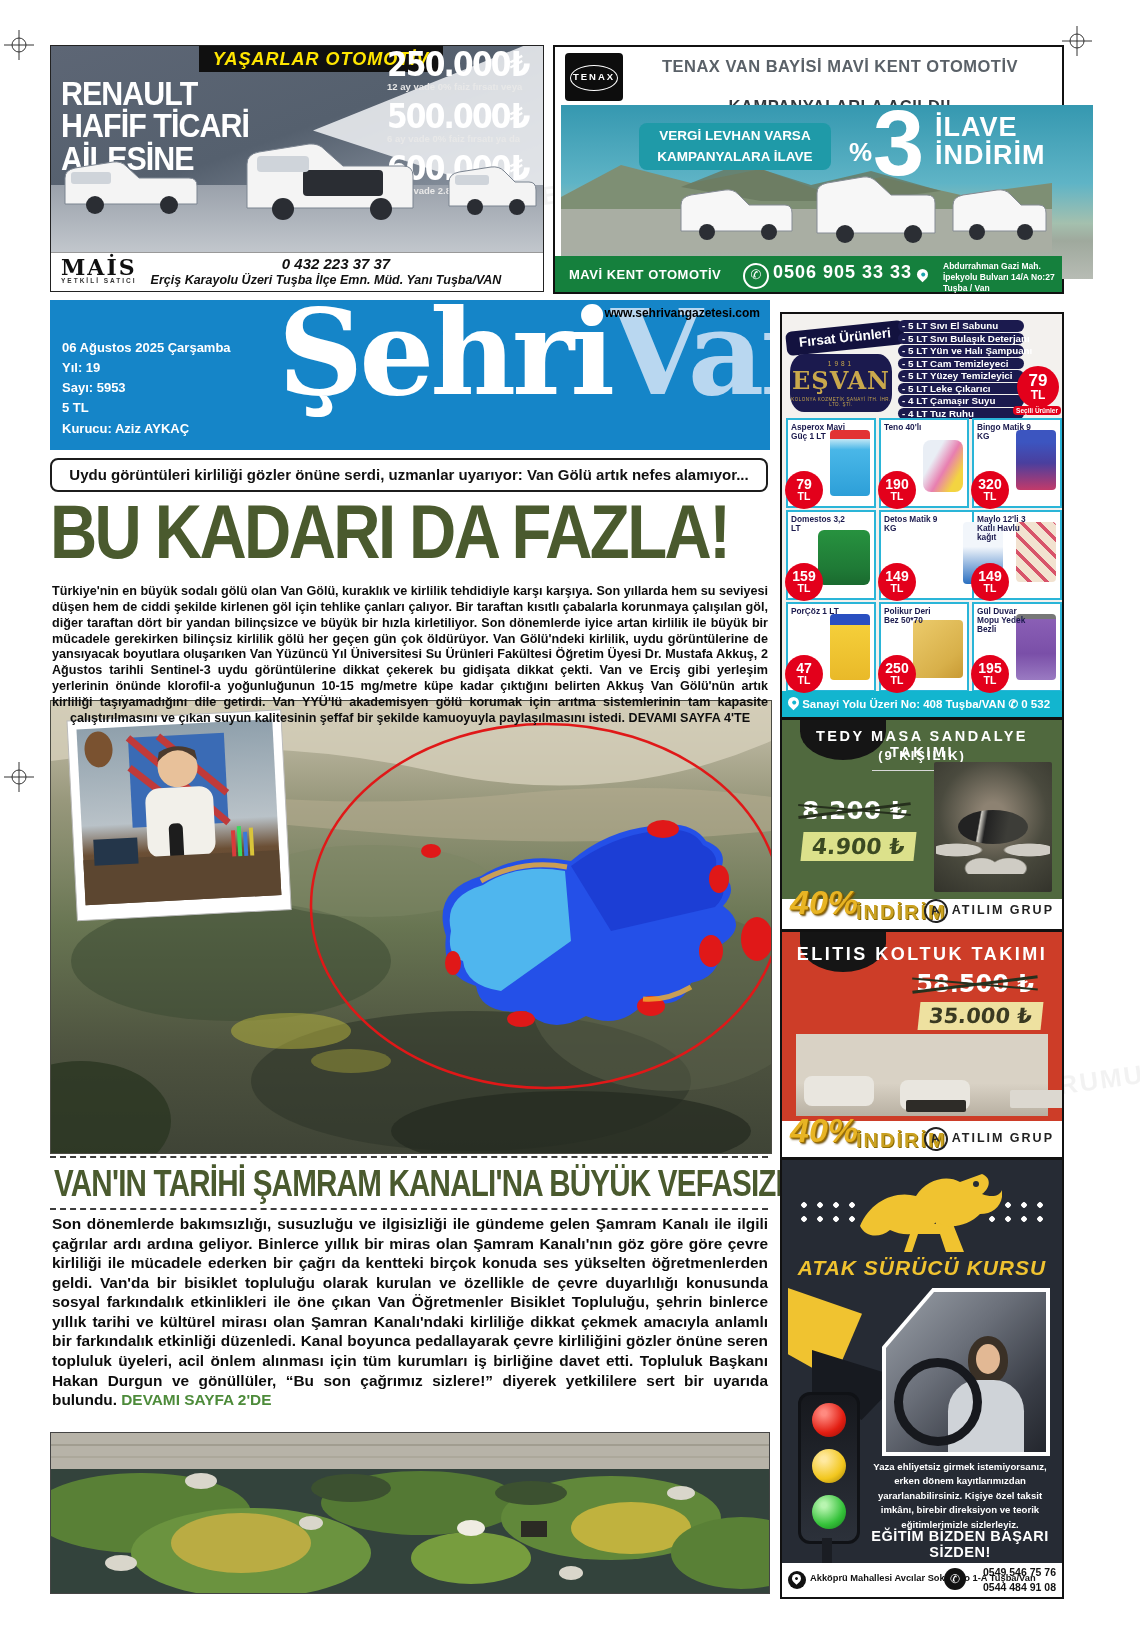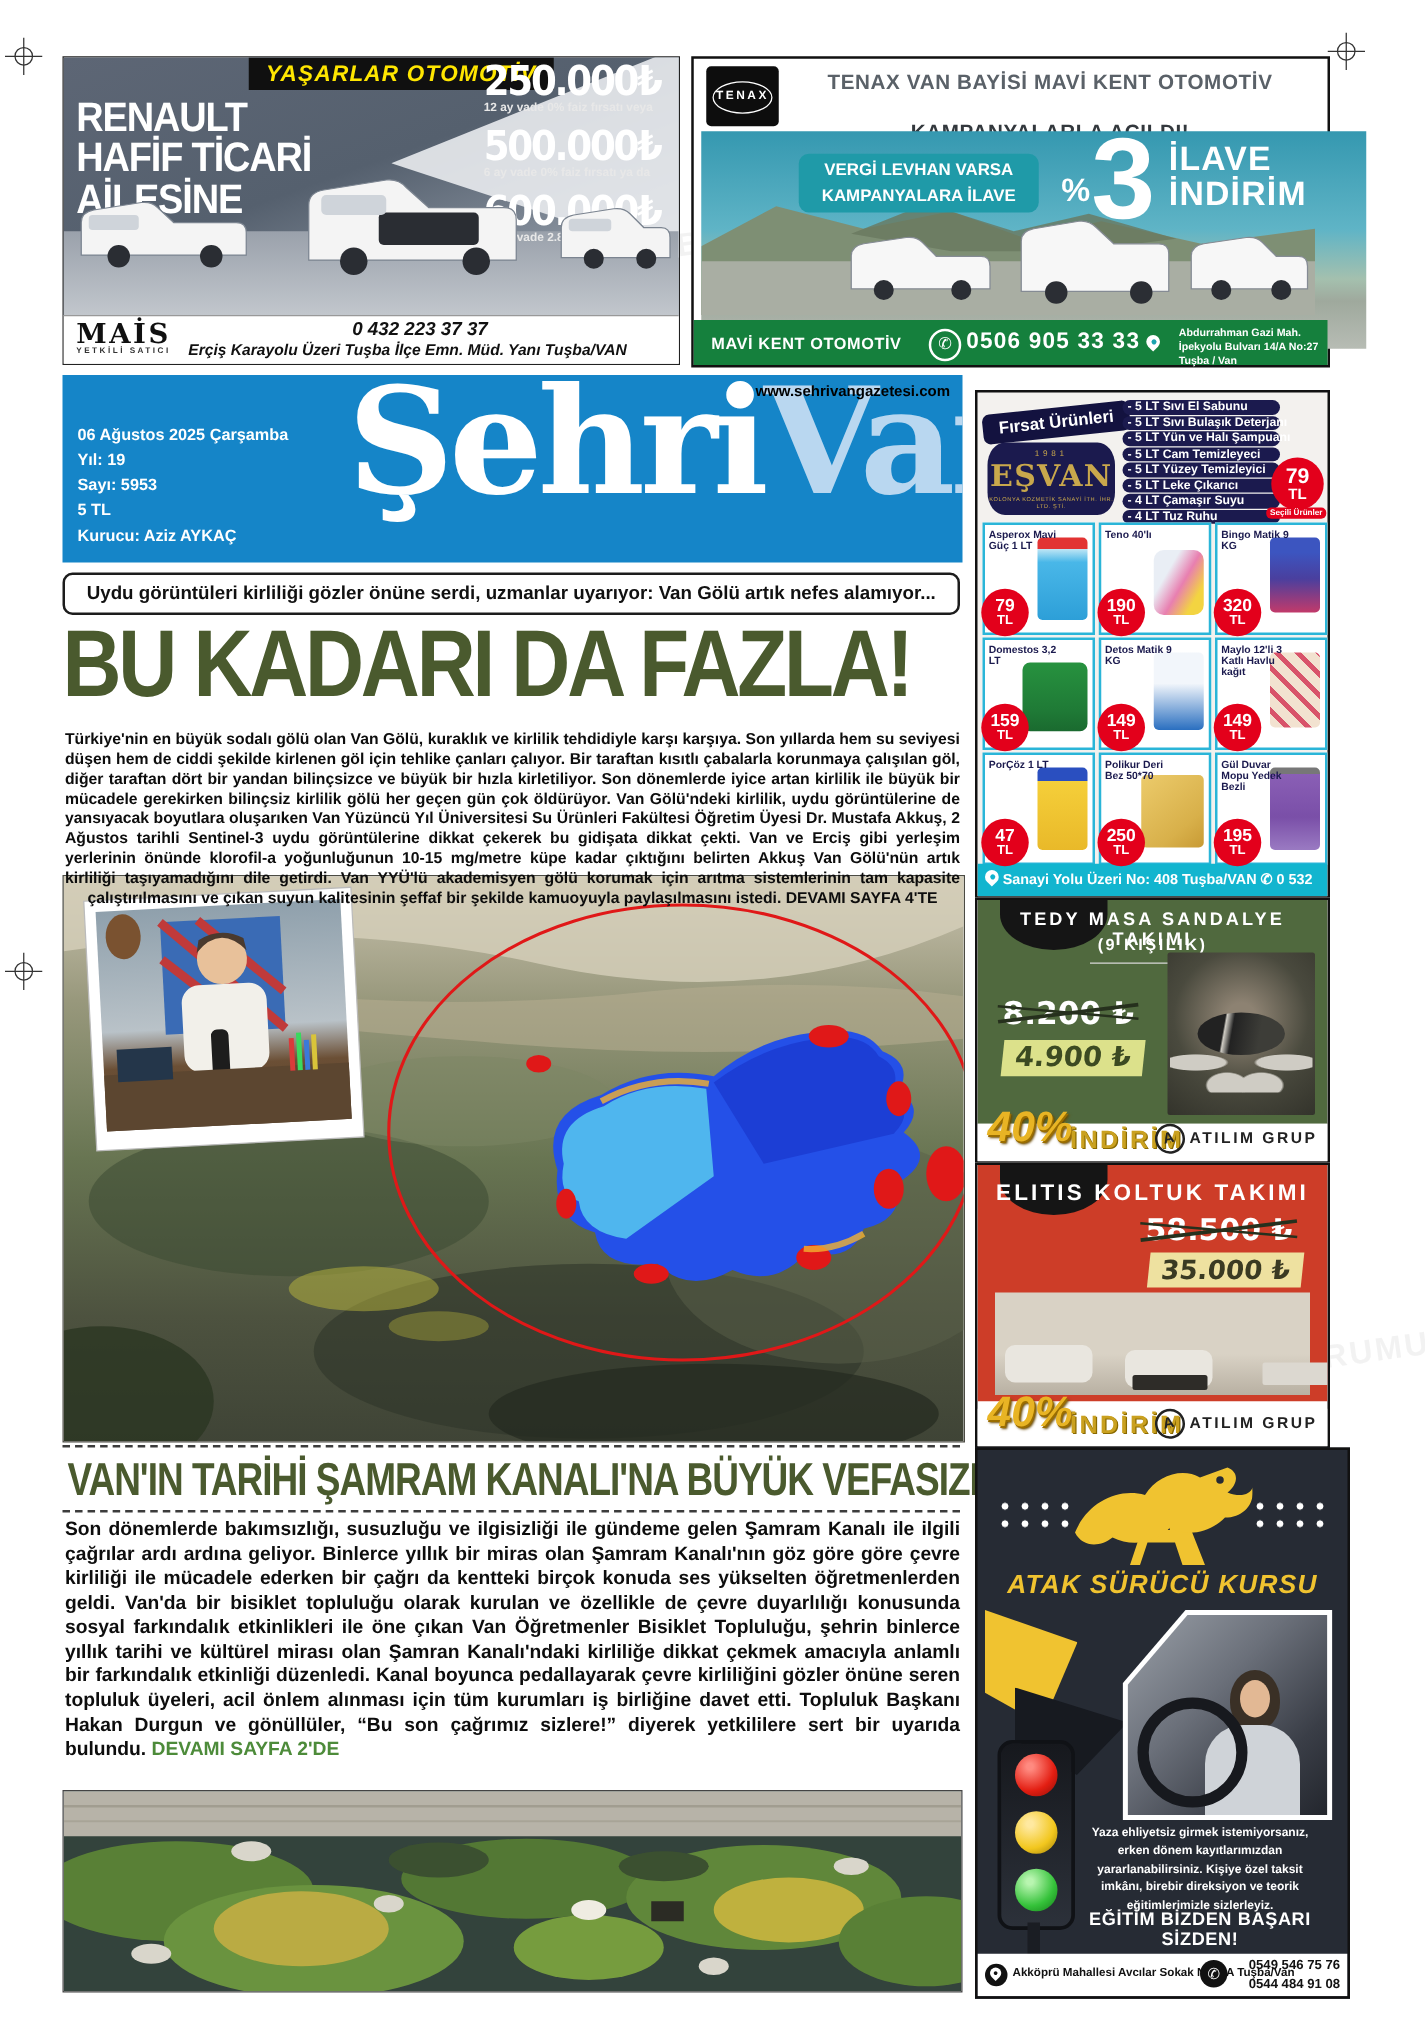--- a/index.html
+++ b/index.html
@@ -199,21 +199,21 @@
   .eli-old{position:absolute;right:28px;top:38px;font-size:24px;}
   .eli-new{position:absolute;right:20px;top:70px;font-size:21px;}
   .eli-img{position:absolute;left:14px;top:102px;width:252px;height:82px;
            background:linear-gradient(#d9d2c5 60%,#b8b0a2 100%);}
   .eli-img::before{content:"";position:absolute;left:8px;bottom:10px;width:70px;height:30px;
                    background:#e9e6df;border-radius:8px;box-shadow:96px 4px 0 #e9e6df, 200px 8px 0 -6px #dcd8d0;}
   .eli-img::after{content:"";position:absolute;left:110px;bottom:4px;width:60px;height:12px;
                   background:#2e2c28;border-radius:2px;}
 
   
-  .ad-atak{left:780px;top:1158px;width:280px;height:437px;border:2px solid #111;background:#262b34;overflow:hidden;padding-left:16px;}
+  .ad-atak{left:780px;top:1158px;width:280px;height:437px;border:2px solid #111;background:#262b34;overflow:hidden;}
   .dots{position:absolute;top:38px;width:64px;height:26px;
         background:radial-gradient(circle,#fff 2.5px,transparent 3px);
         background-size:16px 14px;}
   .atak-logo{position:absolute;left:60px;top:8px;width:160px;height:88px;}
   .atak-title{position:absolute;left:0;top:96px;width:100%;text-align:center;color:#f0c330;
               font-size:21px;font-weight:900;font-style:italic;letter-spacing:1px;}
   .atak-para{position:absolute;left:6px;top:128px;width:74px;height:92px;background:#f0c330;
              clip-path:polygon(0 0,100% 28%,62% 100%,0 72%);}
   .atak-para2{position:absolute;left:30px;top:190px;width:90px;height:70px;background:#171a20;
               clip-path:polygon(0 0,100% 40%,55% 100%,0 60%);}
@@ -570,21 +570,21 @@
           </div>
       </div>
       <div class="es-card c4" style="left:0;top:92px;">
         <div class="nm">Domestos 3,2 LT</div>
           <div class="pimg"></div>
         <div class="pr">
             <span class="a">159</span>
             <span class="b">TL</span>
           </div>
       </div>
-      <div class="es-card c5" style="left:93px;top:92px;">
+      <div class="es-card c5" style="left:93px;top:92px;padding-left:40px;">
         <div class="nm">Detos Matik 9 KG</div>
           <div class="pimg"></div>
         <div class="pr">
             <span class="a">149</span>
             <span class="b">TL</span>
           </div>
       </div>
       <div class="es-card c6" style="left:186px;top:92px;">
         <div class="nm">Maylo 12'li 3 Katlı Havlu kağıt</div>
           <div class="pimg"></div>

